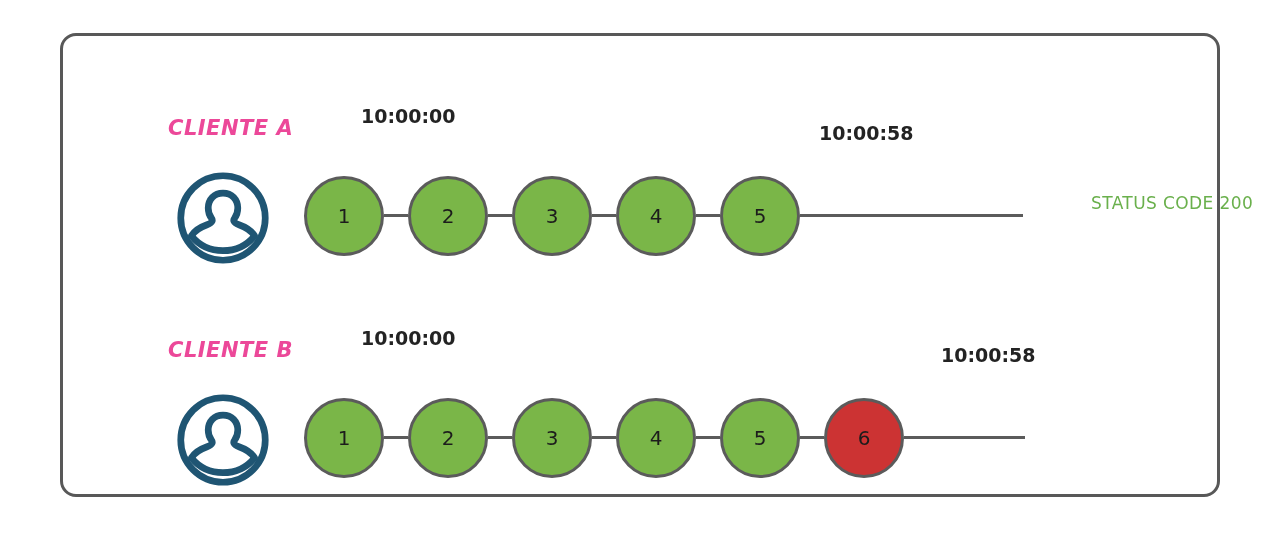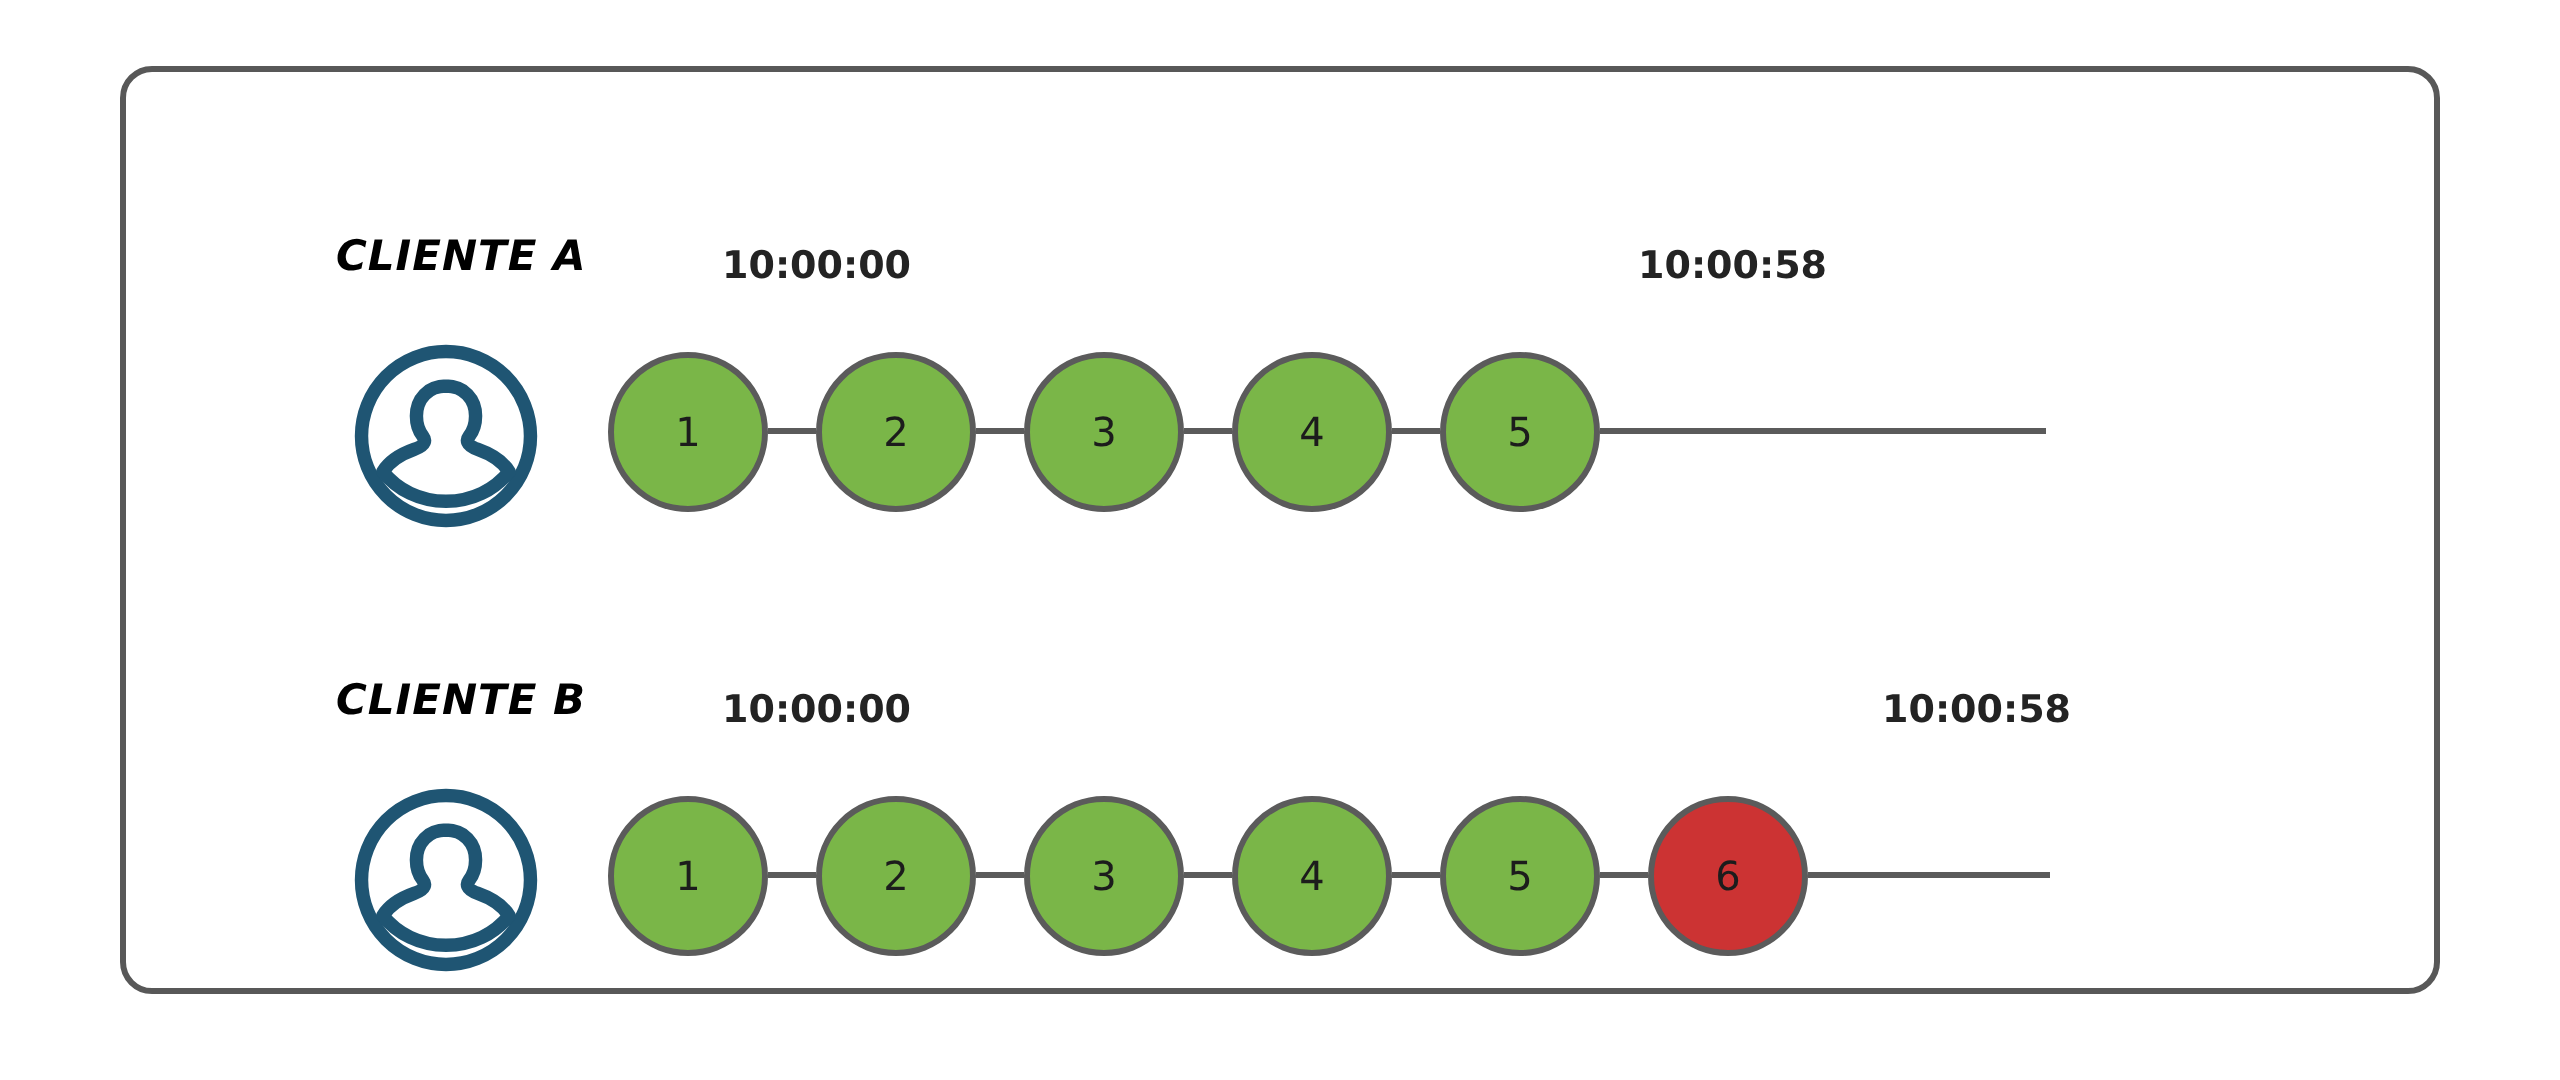--- a/index.html
+++ b/index.html
@@ -41,39 +41,39 @@
 
   .client-label {
     position: absolute;
     left: 105px;
     top: 80px;
     font-family: "DejaVu Sans", sans-serif;
     font-size: 21px;
     font-style: italic;
     font-weight: 600;
     letter-spacing: 0.5px;
-    color: #000000;
+    color: #ec4899;
     white-space: nowrap;
   }
   .avatar {
     position: absolute;
     left: 112px;
     top: 134px;
     width: 96px;
     height: 96px;
   }
   .ts {
     position: absolute;
     font-family: "DejaVu Sans", sans-serif;
     font-size: 19px;
     font-weight: bold;
     color: #232323;
     white-space: nowrap;
   }
-  .ts-start { left: 298px; top: 86px; }
+  .ts-start { left: 298px; top: 69px; }
   .ts-end-a { left: 756px; top: 86px; }
   .ts-end-b { left: 878px; top: 86px; }
 
   .track {
     position: absolute;
     left: 0;
     top: 132px;
     width: 100%;
     height: 100px;
   }
@@ -151,20 +151,21 @@
           <div class="connector" style="left: 425px; width: 24px;"></div>
           <div class="node" style="left: 449px; background: rgb(122, 182, 72);">3</div>
           <div class="connector" style="left: 529px; width: 24px;"></div>
           <div class="node" style="left: 553px; background: rgb(122, 182, 72);">4</div>
           <div class="connector" style="left: 633px; width: 24px;"></div>
           <div class="node" style="left: 657px; background: rgb(122, 182, 72);">5</div>
           <div class="tail" style="left: 737px; width: 223px;"></div>
         </div>
 
       <div class="status" id="status-a">
+        <span class="l1">STATUS CODE 200</span>
       </div>
     </div>
 
     <div class="row" id="row-b">
       <div class="client-label">CLIENTE B</div>
 
       <div class="avatar">
         <svg viewBox="0 0 100 100" width="96" height="96" aria-hidden="true">
           <circle cx="50" cy="50" r="44" fill="none" stroke="#1F5573" stroke-width="7"></circle>
           <path d="M50 24c-9.2 0-15.4 6.6-15.4 15.6 0 4.6 1.4 8.1 3.4 10.6 1 1.3 1.1 2 .6 3.2-0.7 1.7-2.4 2.6-5.2 3.6-7.6 2.7-13.2 6.6-16.3 11.6 7.6 9.4 19.2 15.4 32.9 15.4s25.3-6 32.9-15.4c-3.1-5-8.7-8.9-16.3-11.6-2.8-1-4.5-1.9-5.2-3.6-0.5-1.2-0.4-1.9 0.6-3.2 2-2.5 3.4-6 3.4-10.6C65.4 30.6 59.2 24 50 24z" fill="none" stroke="#1F5573" stroke-width="7" stroke-linejoin="round"></path>

